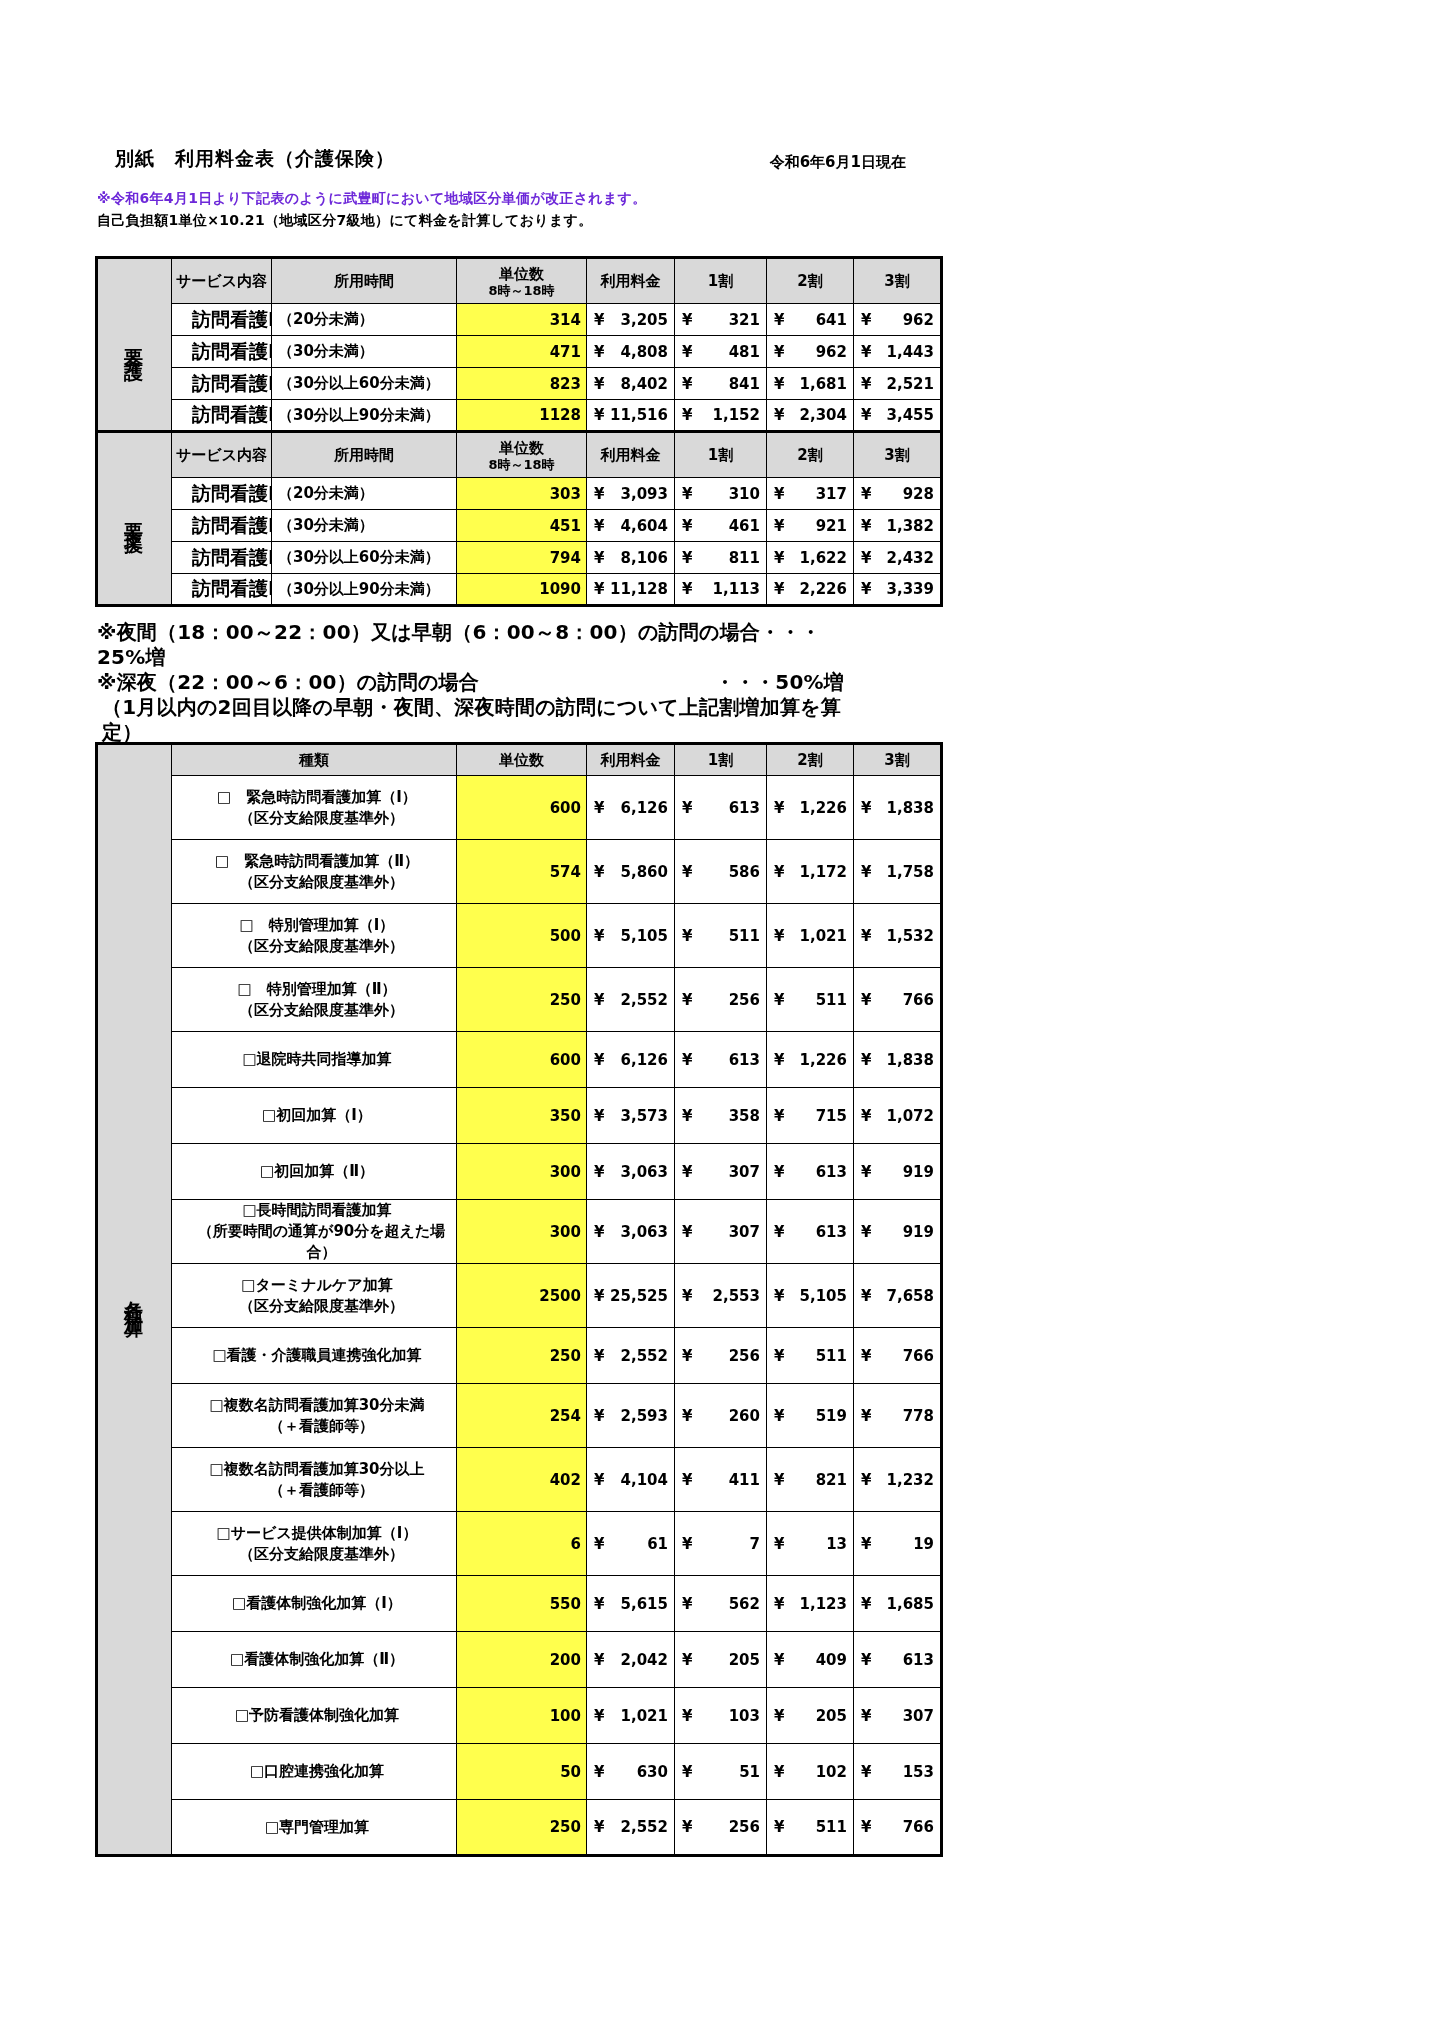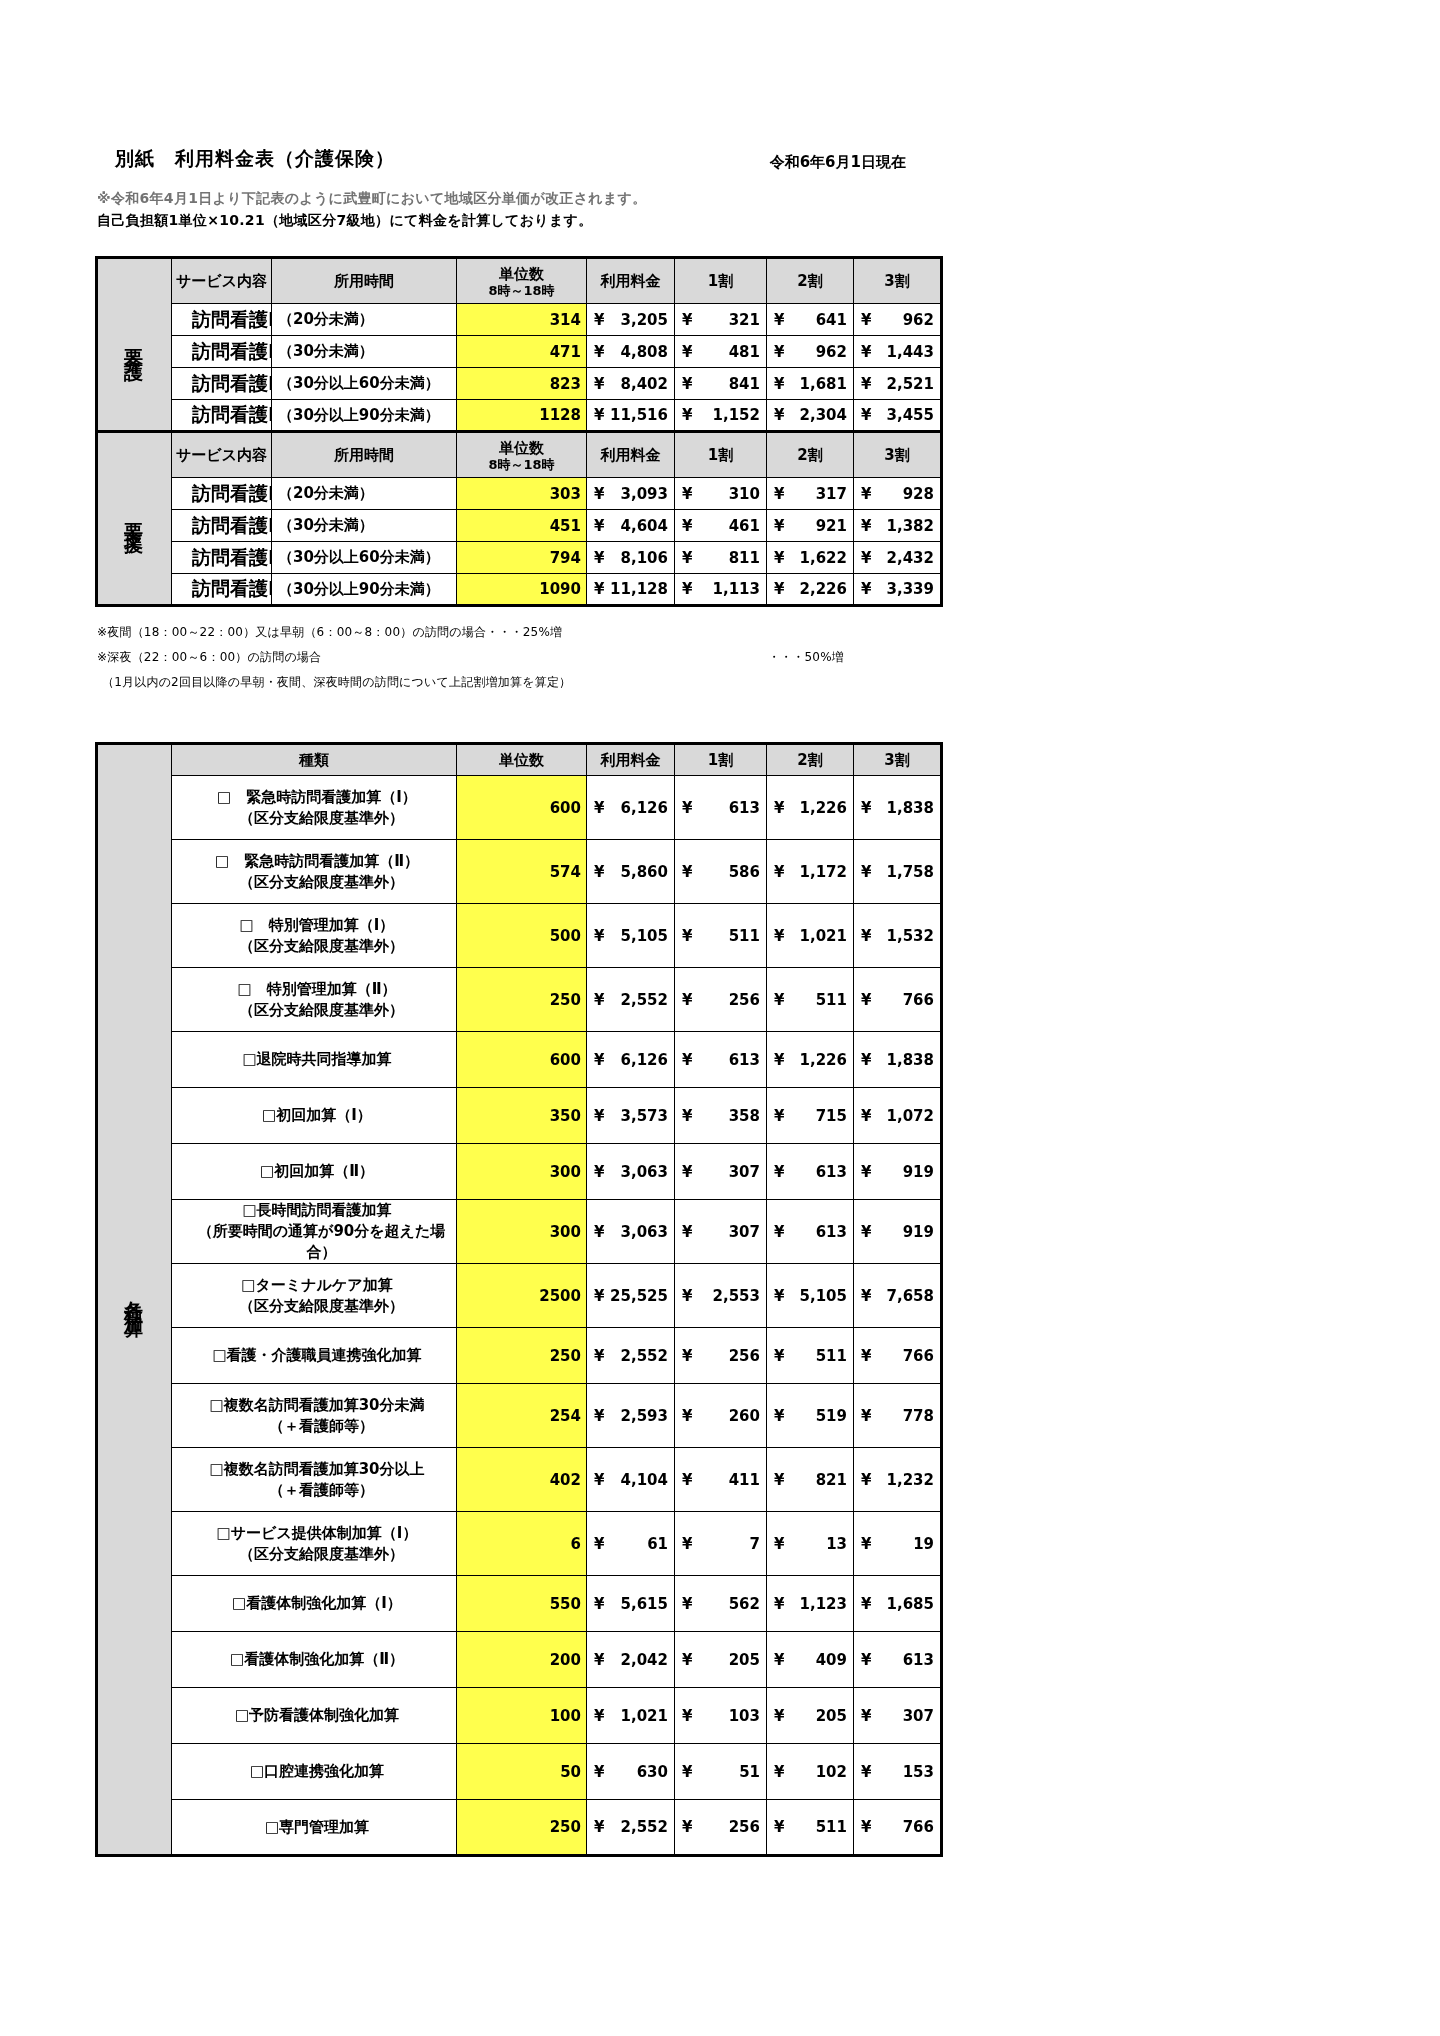--- a/index.html
+++ b/index.html
@@ -4,21 +4,21 @@
 <style>
   html,body { margin:0; padding:0; background:#ffffff; }
   .page {
     position:relative; width:1440px; height:2036px; background:#ffffff;
     font-family:"DejaVu Sans","Liberation Sans",sans-serif; color:#000;
     overflow:hidden;
   }
   .title-row { position:absolute; left:95px; top:146px; width:845px; display:flex; justify-content:space-between; align-items:flex-end; }
   .doc-title { font-size:19px; font-weight:700; padding-left:20px; letter-spacing:1px; margin:0; }
   .as-of { font-size:15px; font-weight:600; padding-right:34px; }
-  .notice-red { position:absolute; left:97px; top:190px; font-size:14px; font-weight:700; color:#737373; letter-spacing:0.3px; }
+  .notice-red { position:absolute; left:97px; top:190px; font-size:14px; font-weight:700; color:#6d28d9; letter-spacing:0.3px; }
   .notice-black { position:absolute; left:97px; top:212px; font-size:14px; font-weight:600; letter-spacing:0.3px; }
 
   table { border-collapse:collapse; table-layout:fixed; }
   .care-table  { position:absolute; left:95px; top:256px; width:845px; border:3px solid #000; }
   .addon-table { position:absolute; left:95px; top:742px; width:845px; border:3px solid #000;padding-left:16px; }
   th,td { border:1.5px solid #000; padding:0; font-weight:600; overflow:hidden; }
 
   tr.hdr th { background:#d9d9d9; font-size:15px; text-align:center; font-weight:700; border-top:3px solid #000; }
   .care-table tr.hdr { height:46px; }
   .addon-table tr.hdr { height:32px; }
@@ -35,21 +35,21 @@
   td.units { background:#ffff4d; text-align:right; padding-right:5px; font-size:15px; }
   td.money { font-size:15px; vertical-align:middle; }
   .money-in { display:flex; justify-content:space-between; align-items:center; padding:0 6px 0 7px; }
 
   tr.r1 { height:56px; }
   tr.r2 { height:64px; }
   td.kind { font-size:15px; text-align:center; padding-left:6px; vertical-align:middle; }
   td.kind .nm  { line-height:21px; }
   td.kind .sub { line-height:21px; padding-left:9px; }
 
-  .notes { position:absolute; left:97px; top:620px; width:747px; font-size:12px; font-weight:400; line-height:25px; letter-spacing:0.2px; }
+  .notes { position:absolute; left:97px; top:620px; width:747px; font-size:20px; font-weight:700; line-height:25px; letter-spacing:0.2px; }
   .notes .l2 { display:flex; justify-content:space-between; }
   .notes .l3 { padding-left:5px; }
 </style>
 </head>
 <body>
 
 <div class="page">
 
   <div class="title-row">
     <h1 class="doc-title">別紙　利用料金表（介護保険）</h1>

